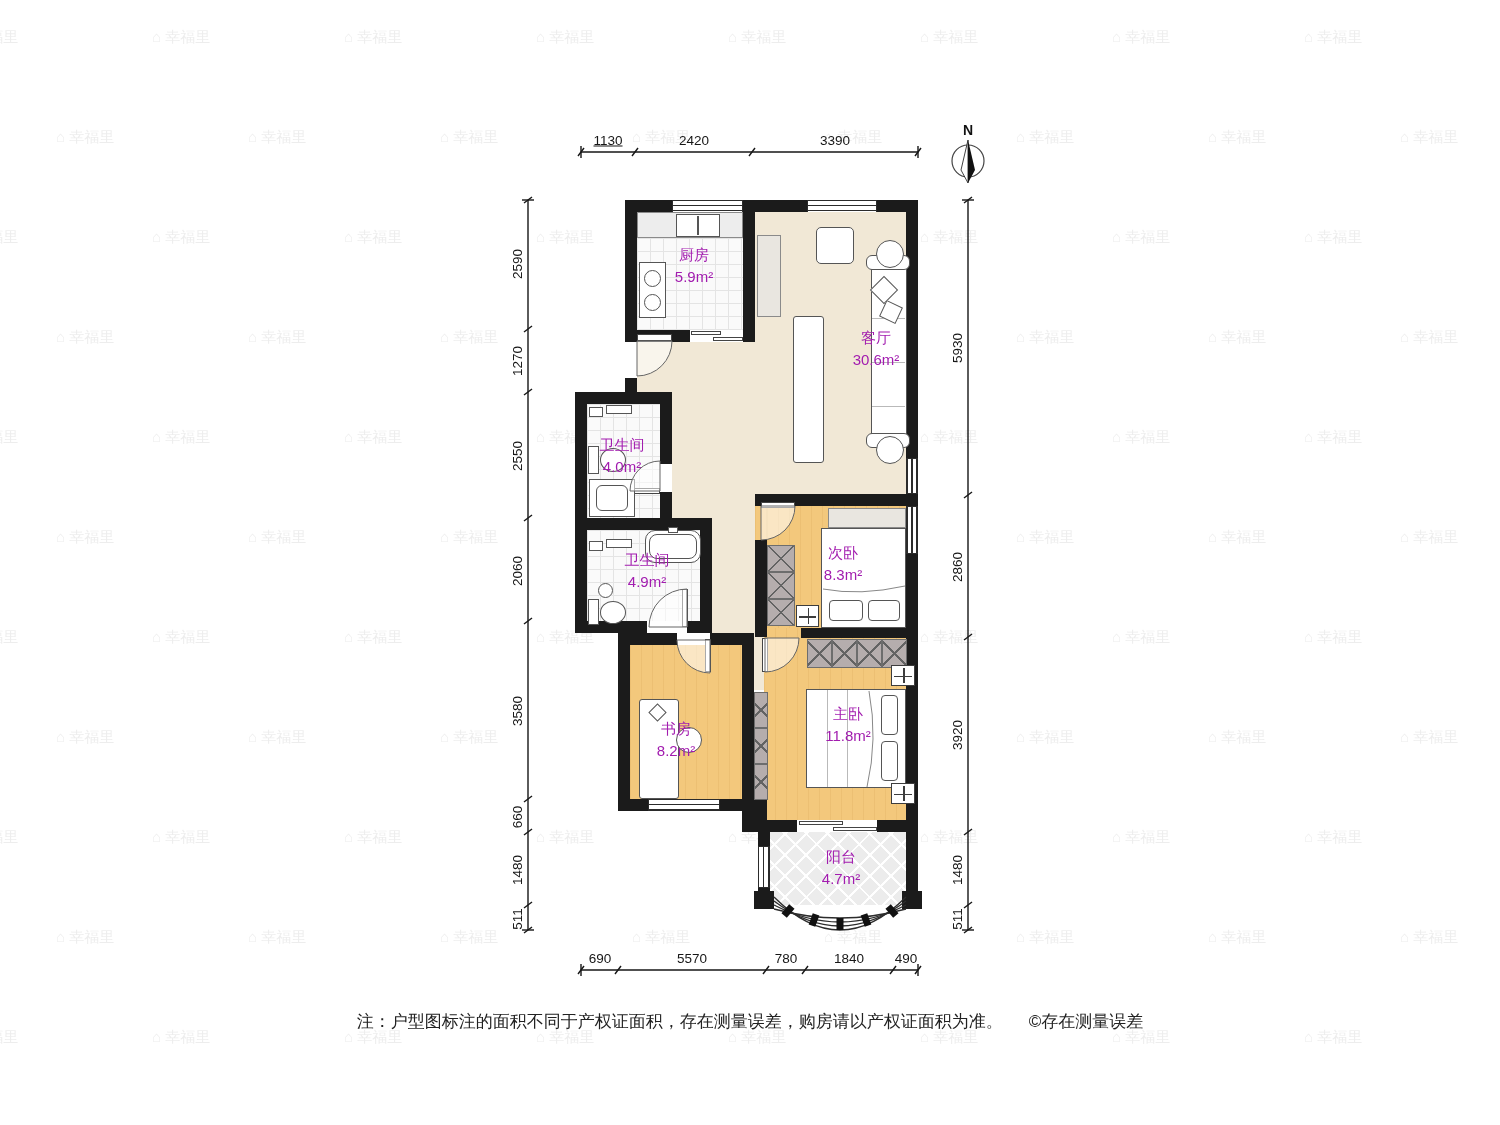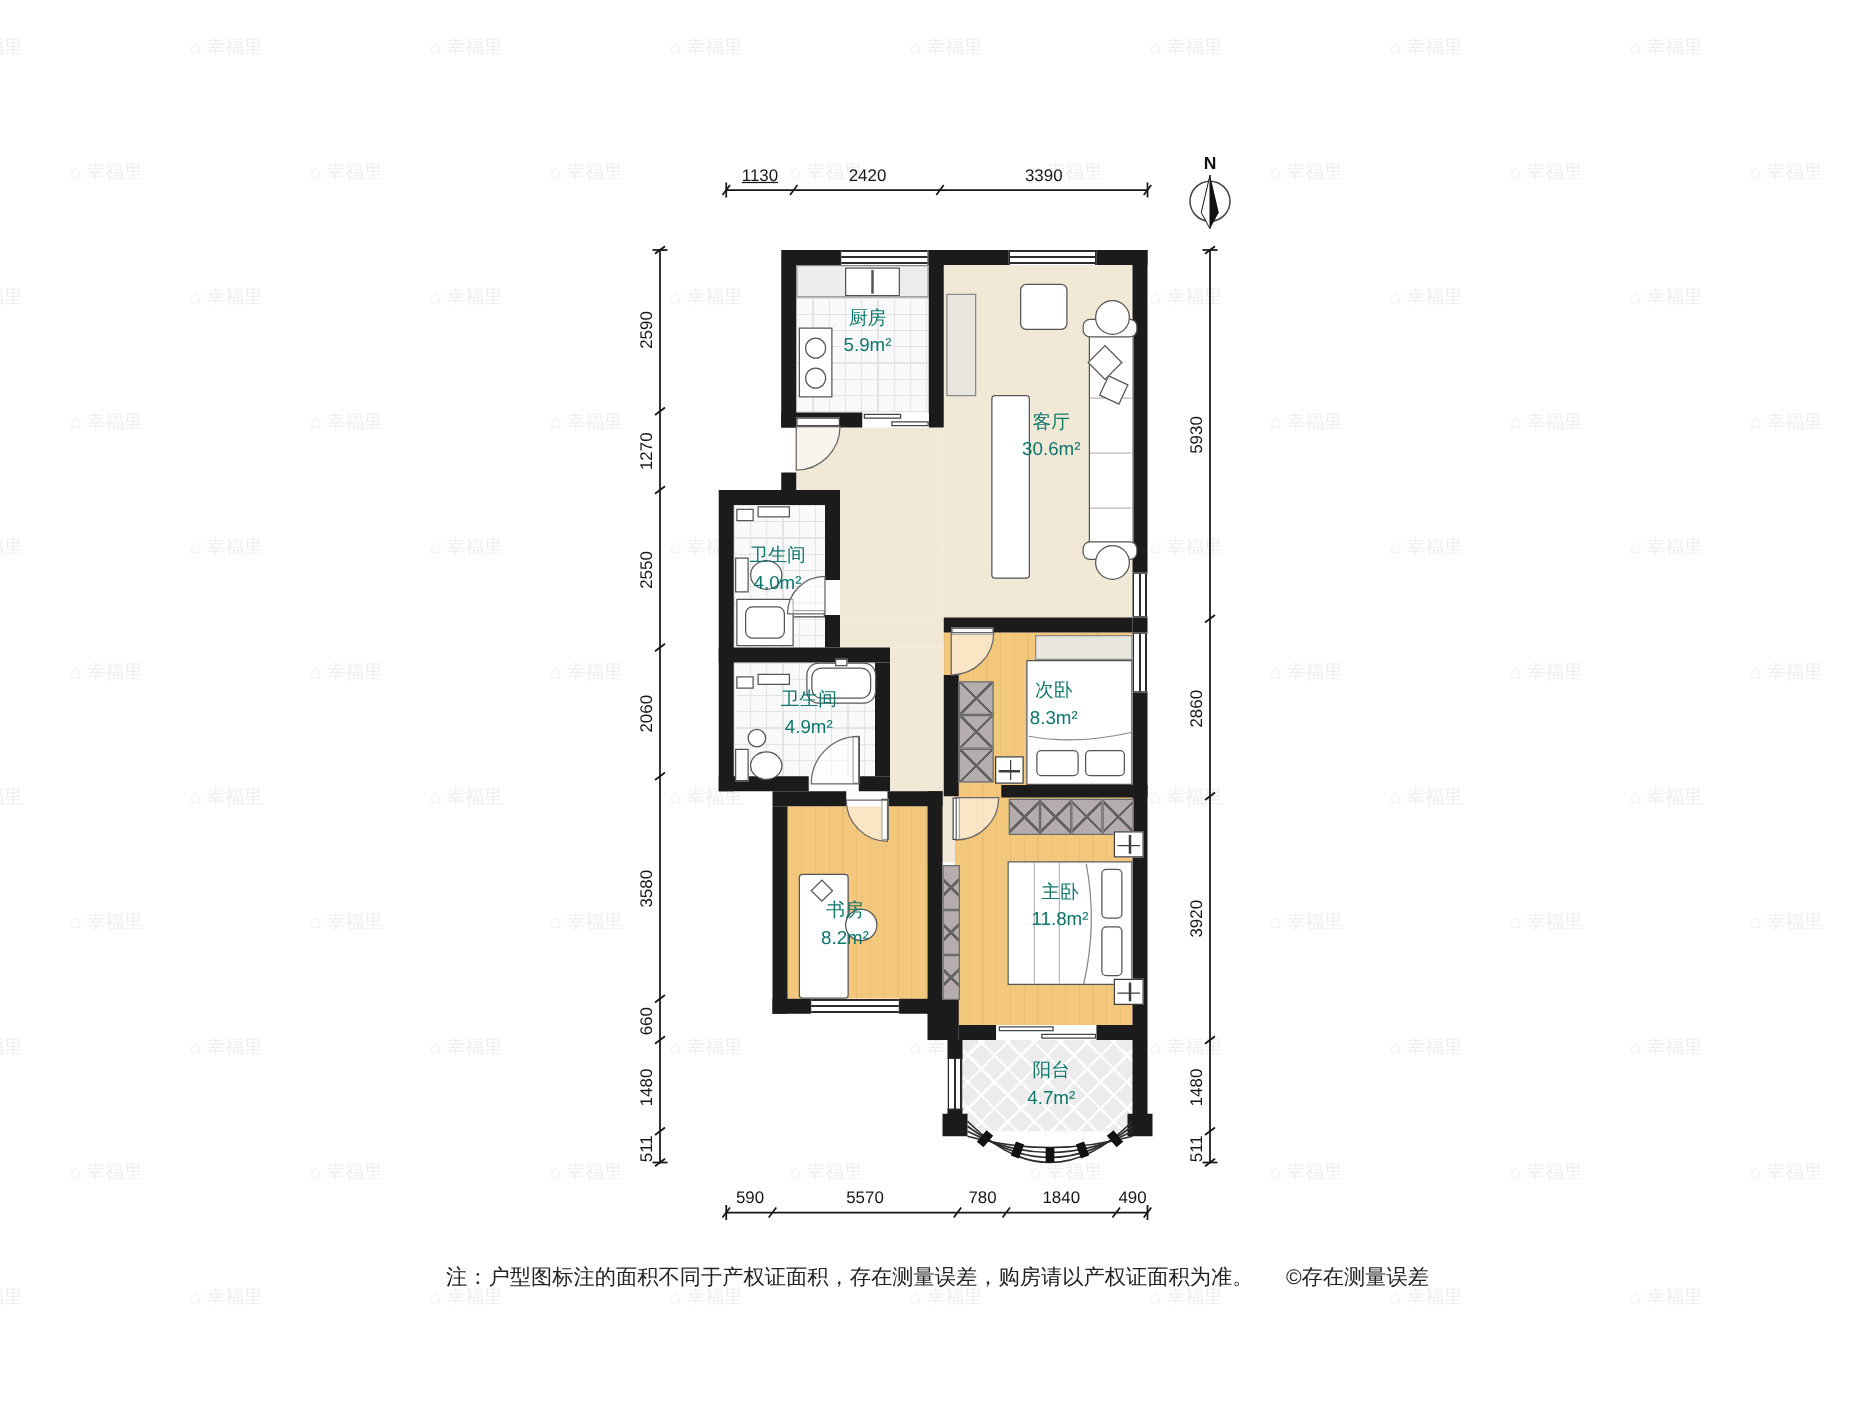--- a/index.html
+++ b/index.html
@@ -30,21 +30,21 @@
   .leaf{position:absolute;background:#fff;border:1px solid #444;box-sizing:border-box;}
   .circle{border-radius:50%;}
   .xbox{position:absolute;box-sizing:border-box;border:1px solid #6d6d6d;background-color:#b5adad;
         background-image:linear-gradient(45deg,transparent calc(50% - 1px),#636363 calc(50% - 1px) calc(50% + 1px),transparent calc(50% + 1px)),
                          linear-gradient(-45deg,transparent calc(50% - 1px),#636363 calc(50% - 1px) calc(50% + 1px),transparent calc(50% + 1px));}
   .tian{position:absolute;background:#fff;border:1.5px solid #3d3d3d;box-sizing:border-box;}
   .tian::before{content:"";position:absolute;left:50%;top:2px;bottom:2px;width:1.5px;background:#3d3d3d;}
   .tian::after{content:"";position:absolute;top:50%;left:2px;right:2px;height:1.5px;background:#3d3d3d;}
   .cushline{position:absolute;background:#b9b9b9;}
   
-  .roomlbl{position:absolute;transform:translate(-50%,-50%);text-align:center;color:#0f766e;
+  .roomlbl{position:absolute;transform:translate(-50%,-50%);text-align:center;color:#a21caf;
            font-size:15px;line-height:22px;white-space:nowrap;z-index:30;}
   .dimlbl{position:absolute;transform:translate(-50%,-50%);font-size:13.5px;color:#161616;
           white-space:nowrap;z-index:30;}
   .dimlblV{position:absolute;transform:translate(-50%,-50%) rotate(-90deg);font-size:13.5px;color:#161616;
            white-space:nowrap;z-index:30;}
   .north{position:absolute;transform:translate(-50%,-50%);font-size:14px;font-weight:bold;color:#111;z-index:30;}
   .note{position:absolute;left:0;top:1010px;width:1500px;display:flex;justify-content:center;gap:26px;
         font-size:17px;color:#222;z-index:30;}
   .wm{position:absolute;color:rgba(110,110,110,.12);font-size:15px;white-space:nowrap;}
   svg{position:absolute;left:0;top:0;z-index:20;}
@@ -360,21 +360,21 @@
         <line x1="964" y1="933" x2="972" y2="927"></line>
       <line x1="962" y1="200" x2="974" y2="200"></line>
         <line x1="962" y1="930" x2="974" y2="930"></line>
     </g>
   </svg>
 
   <div class="roomlbl" style="left:694px;top:266px;">
     <span>厨房</span><br>
     <span>5.9m²</span>
   </div>
-  <div class="roomlbl" style="left:841px;top:349px;">
+  <div class="roomlbl" style="left:876px;top:349px;">
     <span>客厅</span><br>
     <span>30.6m²</span>
   </div>
   <div class="roomlbl" style="left:622px;top:456px;">
     <span>卫生间</span><br>
     <span>4.0m²</span>
   </div>
   <div class="roomlbl" style="left:647px;top:571px;">
     <span>卫生间</span><br>
     <span>4.9m²</span>
@@ -393,21 +393,21 @@
   </div>
   <div class="roomlbl" style="left:841px;top:868px;">
     <span>阳台</span><br>
     <span>4.7m²</span>
   </div>
 
   <div class="dimlbl" style="left:608px;top:140px;text-decoration:underline;">1130</div>
   <div class="dimlbl" style="left:694px;top:140px;">2420</div>
   <div class="dimlbl" style="left:835px;top:140px;">3390</div>
 
-  <div class="dimlbl" style="left:600px;top:958px;">590</div>
+  <div class="dimlbl" style="left:600px;top:958px;">690</div>
   <div class="dimlbl" style="left:692px;top:958px;">5570</div>
   <div class="dimlbl" style="left:786px;top:958px;">780</div>
   <div class="dimlbl" style="left:849px;top:958px;text-align:right;">1840</div>
   <div class="dimlbl" style="left:906px;top:958px;">490</div>
 
   <div class="dimlblV" style="left:517px;top:264px;">2590</div>
   <div class="dimlblV" style="left:517px;top:361px;">1270</div>
   <div class="dimlblV" style="left:517px;top:456px;">2550</div>
   <div class="dimlblV" style="left:517px;top:571px;">2060</div>
   <div class="dimlblV" style="left:517px;top:711px;">3580</div>

